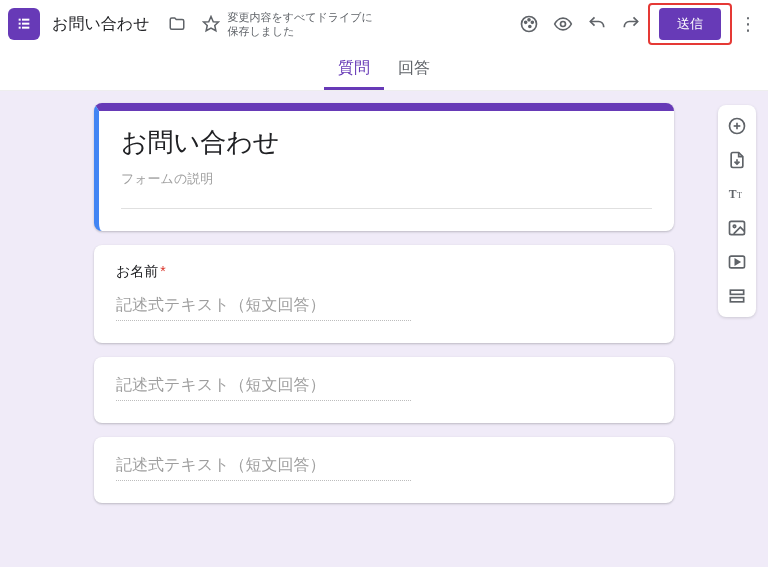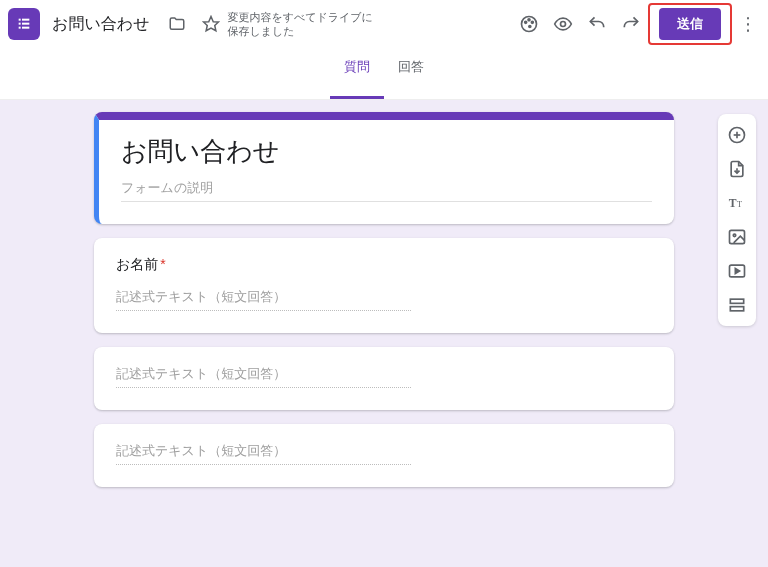--- a/index.html
+++ b/index.html
@@ -5,41 +5,41 @@
   * { box-sizing: border-box; margin: 0; padding: 0; }
   body { font-family: "Helvetica Neue", Arial, "Hiragino Sans", sans-serif; background: #f0ebf8; width: 768px; height: 567px; overflow: hidden; }
 
   
   .header { display: flex; align-items: center; background: #fff; height: 48px; padding: 0 8px; }
   .logo { width: 32px; height: 32px; background: #673ab7; border-radius: 6px; display: flex; align-items: center; justify-content: center; margin-right: 12px; }
   .title { font-size: 16px; color: #202124; margin-right: 10px; }
   .hdr-icon { width: 22px; height: 22px; margin: 0 6px; color: #5f6368; cursor: pointer; display: flex; align-items: center; justify-content: center; }
   .save-status { font-size: 11px; color: #5f6368; margin-left: 0; line-height: 1.3; }
   .spacer { flex: 1; }
-  .send-btn { background: #673ab7; color: #fff; border: none; padding: 7px 18px; border-radius: 4px; font-size: 13px; cursor: pointer; margin: 0 6px; font-weight: bold; }
+  .send-btn { background: #673ab7; color: #fff; border: none; padding: 7px 18px; border-radius: 4px; font-size: 13px; cursor: pointer; margin: 0 6px; }
   .send-highlight { border: 2px solid #e53935; padding: 3px; border-radius: 4px; }
   .more { width: 24px; text-align: center; color: #5f6368; cursor: pointer; margin-left: 4px; font-size: 18px; }
 
   
   .tabs { display: flex; justify-content: center; background: #fff; border-bottom: 1px solid #eee; }
-  .tab { padding: 10px 14px 20px; font-size: 13px; color: #5f6368; cursor: pointer; border-bottom: 3px solid transparent; }
+  .tab { padding: 10px 14px 8px; font-size: 16px; color: #5f6368; cursor: pointer; border-bottom: 3px solid transparent; }
   .tab.active { color: #673ab7; border-bottom-color: #673ab7; }
 
   
   .canvas { position: relative; padding: 12px 0 0; display: flex; justify-content: center; }
   .stack { width: 580px; }
 
   .card { background: #fff; border-radius: 8px; box-shadow: 0 1px 2px rgba(0,0,0,0.15), 0 1px 3px rgba(60,64,67,0.1); margin-bottom: 14px; padding: 18px 22px 22px; }
   .title-card { border-top: 8px solid #673ab7; border-left: 5px solid #4285f4; padding-top: 14px; }
   .form-title { font-size: 26px; font-weight: 400; color: #202124; margin-bottom: 10px; }
-  .form-desc { font-size: 13px; color: #9e9e9e; border-bottom: 1px solid #e0e0e0; padding-bottom: 4px; }
+  .form-desc { font-size: 13px; color: #9e9e9e; border-bottom: 1px solid #e0e0e0; padding-bottom: 20px; }
 
   .q-title { font-size: 14px; color: #202124; margin-bottom: 14px; }
   .req { color: #d93025; margin-left: 2px; }
-  .answer { font-size: 13px; color: #9e9e9e; border-bottom: 1px dotted #bdbdbd; padding-bottom: 4px; width: 55%; }
+  .answer { font-size: 16px; color: #9e9e9e; border-bottom: 1px dotted #bdbdbd; padding-bottom: 4px; width: 55%; }
 
   
   .side-tools { position: absolute; right: 12px; top: 14px; background: #fff; border-radius: 8px; box-shadow: 0 1px 3px rgba(60,64,67,0.2); display: flex; flex-direction: column; padding: 6px 4px; gap: 4px; }
   .tool { width: 30px; height: 30px; display: flex; align-items: center; justify-content: center; color: #5f6368; cursor: pointer; border-radius: 4px; }
 
   svg { display: block; }
 </style>
 </head>
 <body>
 

